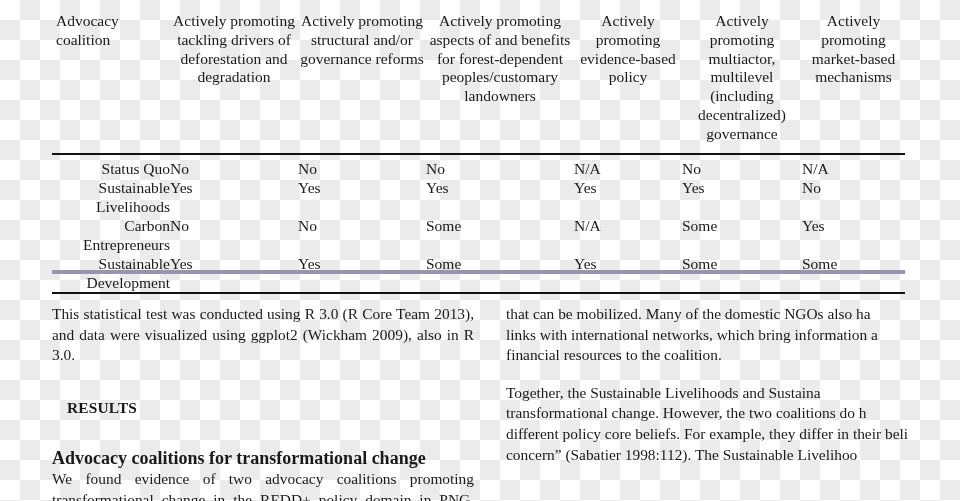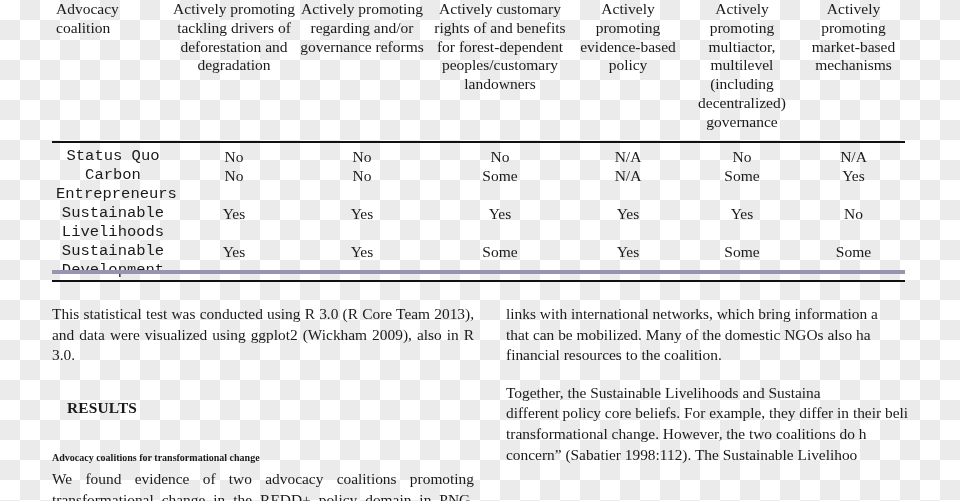--- a/index.html
+++ b/index.html
@@ -24,21 +24,21 @@
 
   .page {
     position: absolute;
     inset: 0;
   }
 
   
   .table-wrap {
     position: absolute;
     left: 52px;
-    top: 0;
+    top: 12px;
     width: 853px;
   }
   table.t2 {
     border-collapse: collapse;
     width: 853px;
     table-layout: fixed;
   }
   table.t2 td, table.t2 th {
     padding: 0;
     font-weight: normal;
@@ -61,28 +61,27 @@
   }
   .rule-bottom td {
     border-bottom: 2.2px solid #111111;
     height: 0;
     font-size: 0;
     line-height: 0;
   }
   .body-row td {
     font-size: 15.5px;
     line-height: 19px;
-    text-align: center;
+    text-align: left;
     padding-top: 0px;
   }
   .body-row td.lbl {
-    text-align: center;
+    text-align: right;
     padding-left: 4px;
     white-space: normal;
-    font-family: Liberation Mono, monospace;
   }
   .spacer-row td { height: 4px; font-size: 0; line-height: 0; }
   .pad-row td { height: 9px; font-size: 0; line-height: 0; }
 
   
   .accent-rule {
     position: absolute;
     left: 52px;
     top: 270px;
     width: 853px;
@@ -117,21 +116,21 @@
   .col .gap-sm { height: 15px; }
   h2.section {
     margin: 15px;
     font-size: 15.4px;
     line-height: 20.6px;
     font-weight: bold;
     letter-spacing: 0.2px;
   }
   h3.subsection {
     margin: 0;
-    font-size: 10px;
+    font-size: 18px;
     line-height: 20.6px;
     font-weight: bold;
   }
   .rclip { white-space: nowrap; }
 </style>
 </head>
 <body>
 
 <div class="page">
 
@@ -144,22 +143,22 @@
         <col style="width:148px">
         <col style="width:108px">
         <col style="width:120px">
         <col style="width:103px">
       </colgroup>
 
       <thead>
         <tr class="hdr-row">
           <th class="lbl">Advocacy coalition</th>
           <th>Actively promoting tackling drivers of deforestation and degradation</th>
-          <th>Actively promoting regarding and/or governance reforms</th>
-          <th>Actively customary rights of and benefits for forest-dependent peoples/customary landowners</th>
+          <th>Actively promoting structural and/or governance reforms</th>
+          <th>Actively promoting aspects of and benefits for forest-dependent peoples/customary landowners</th>
           <th>Actively promoting evidence-based policy</th>
           <th>Actively promoting multiactor, multilevel (including decentralized) governance</th>
           <th>Actively promoting market-based mechanisms</th>
         </tr>
         <tr class="pad-row">
             <td colspan="7"></td>
           </tr>
         <tr class="rule-top">
             <td colspan="7"></td>
           </tr>
@@ -172,36 +171,36 @@
         <tr class="body-row">
           <td class="lbl">Status Quo</td>
           <td>No</td>
           <td>No</td>
           <td>No</td>
           <td>N/A</td>
           <td>No</td>
           <td>N/A</td>
         </tr>
         <tr class="body-row">
+          <td class="lbl">Sustainable Livelihoods</td>
+          <td>Yes</td>
+          <td>Yes</td>
+          <td>Yes</td>
+          <td>Yes</td>
+          <td>Yes</td>
+          <td>No</td>
+        </tr>
+        <tr class="body-row">
           <td class="lbl">Carbon Entrepreneurs</td>
           <td>No</td>
           <td>No</td>
           <td>Some</td>
           <td>N/A</td>
           <td>Some</td>
           <td>Yes</td>
-        </tr>
-        <tr class="body-row">
-          <td class="lbl">Sustainable Livelihoods</td>
-          <td>Yes</td>
-          <td>Yes</td>
-          <td>Yes</td>
-          <td>Yes</td>
-          <td>Yes</td>
-          <td>No</td>
         </tr>
         <tr class="body-row">
           <td class="lbl">Sustainable Development</td>
           <td>Yes</td>
           <td>Yes</td>
           <td>Some</td>
           <td>Yes</td>
           <td>Some</td>
           <td>Some</td>
         </tr>
@@ -217,24 +216,24 @@
   <div class="col col-left">
     <p>This statistical test was conducted using R 3.0 (R Core Team 2013), and data were visualized using ggplot2 (Wickham 2009), also in R 3.0.</p>
     <div class="gap"></div>
     <h2 class="section">RESULTS</h2>
     <div class="gap-sm"></div>
     <h3 class="subsection">Advocacy coalitions for transformational change</h3>
     <p>We found evidence of two advocacy coalitions promoting transformational change in the REDD+ policy domain in PNG, which we labeled the Sustainable Livelihoods and the Sustainable Development coalitions (Table 2). Among members of the</p>
   </div>
 
   <div class="col col-right">
+    <p class="nojust rclip">that can be mobilized. Many of the domestic NGOs also ha</p>
     <p class="nojust rclip">links with international networks, which bring information a</p>
-    <p class="nojust rclip">that can be mobilized. Many of the domestic NGOs also ha</p>
     <p class="nojust rclip">financial resources to the coalition.</p>
     <div class="gap"></div>
     <p class="nojust rclip">Together,    the    Sustainable    Livelihoods    and    Sustaina</p>
+    <p class="nojust rclip">transformational  change.  However,  the  two  coalitions  do  h</p>
     <p class="nojust rclip">different policy core beliefs. For example, they differ in their beli</p>
-    <p class="nojust rclip">transformational  change.  However,  the  two  coalitions  do  h</p>
     <p class="nojust rclip">concern”  (Sabatier  1998:112).  The  Sustainable  Livelihoo</p>
 
   </div>
 
 </div>
 
 </body></html>

